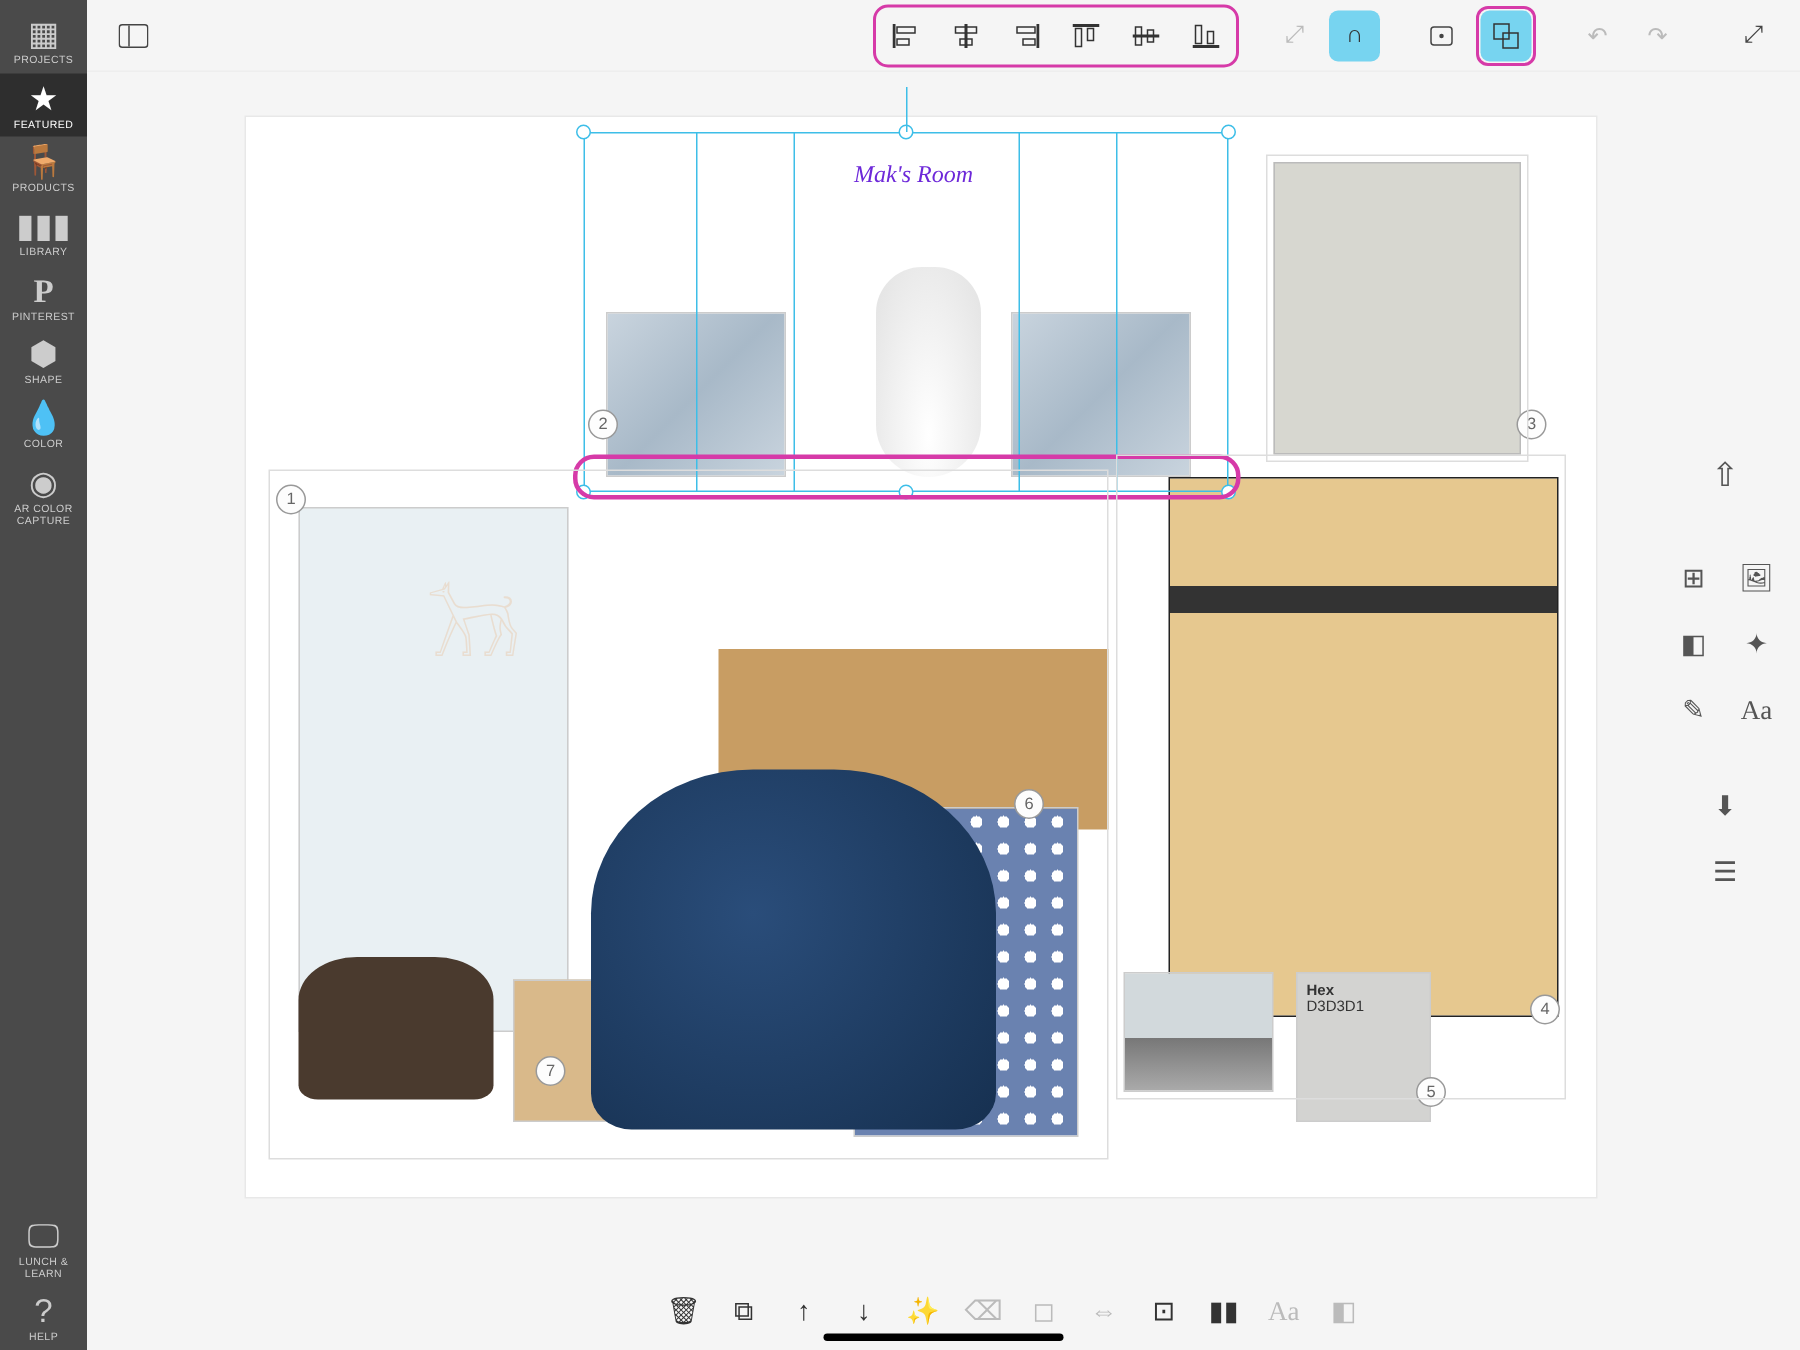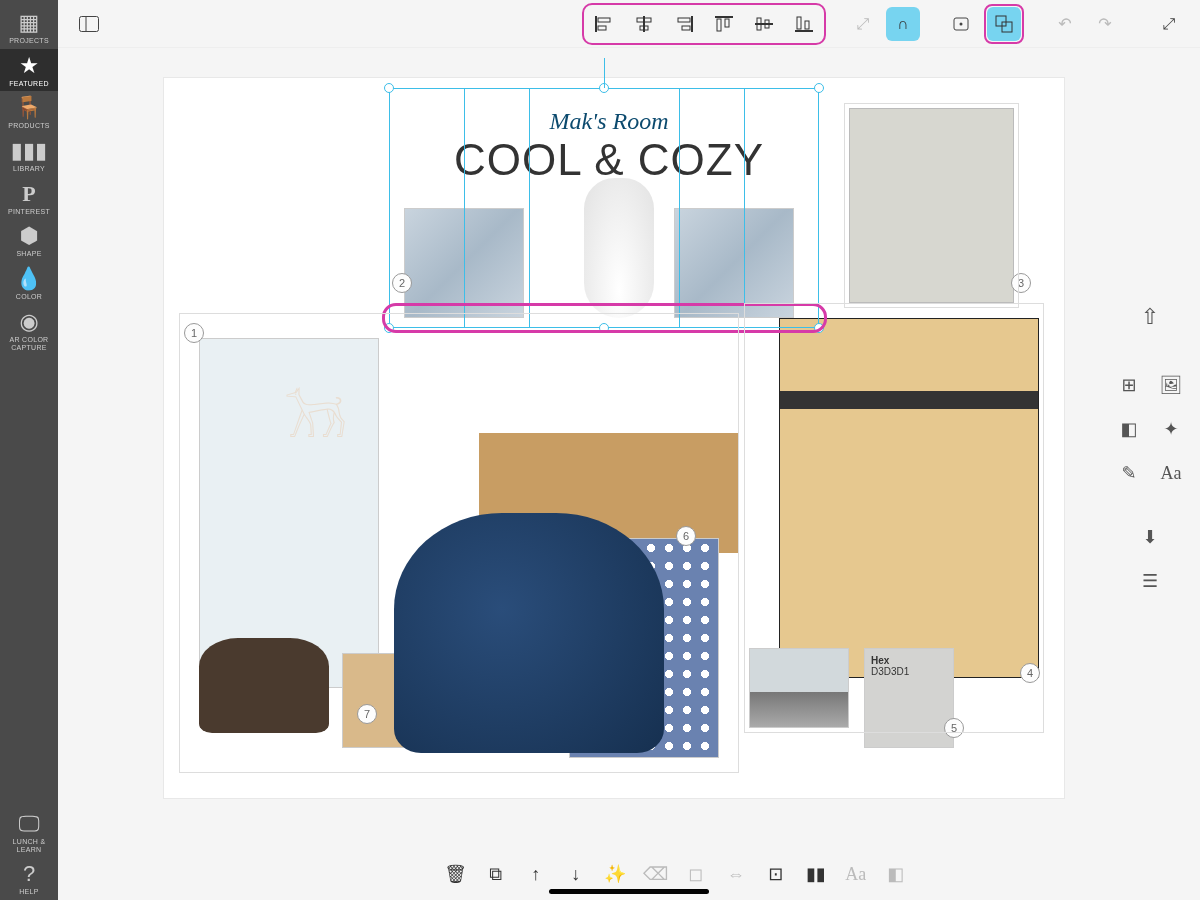--- a/index.html
+++ b/index.html
@@ -35,21 +35,21 @@
 .bt-btn { width: 28px; height: 28px; display: flex; align-items: center; justify-content: center; color: #333; cursor: pointer; font-size: 18px; }
 .bt-btn.dim { color: #bbb; }
 
 .home-indicator { position: absolute; bottom: 6px; left: 50%; transform: translateX(-50%); width: 160px; height: 5px; background: #000; border-radius: 3px; }
 
 .obj { position: absolute; border: 1px solid #ccc; }
 .obj.noborder { border: none; }
 .marker { position: absolute; width: 20px; height: 20px; border: 1px solid #999; border-radius: 50%; background: #fdfdfd; display: flex; align-items: center; justify-content: center; font-size: 11px; color: #666; }
 
 .title-box { position: absolute; text-align: center; }
-.subtitle { font-style: italic; font-family: Georgia, serif; font-size: 24px; color: #0c4a6e; }
+.subtitle { font-style: italic; font-family: Georgia, serif; font-size: 16px; color: #6d28d9; }
 .headline { font-size: 44px; font-weight: 500; letter-spacing: 1px; color: #333; }
 
 .sel { position: absolute; border: 1.5px solid #3dbee8; }
 .sel-handle { position: absolute; width: 10px; height: 10px; background: #fff; border: 1.5px solid #3dbee8; border-radius: 50%; }
 .guide-v { position: absolute; width: 0; border-left: 1px solid #3dbee8; }
 .pink-row { position: absolute; border: 3px solid #d63aa8; border-radius: 14px; }
 
 .pillow { background: linear-gradient(135deg,#c9d4de 0%,#a8b9c8 50%,#c9d4de 100%); }
 .bed { background: linear-gradient(180deg,#fff 40%,#c89d63 40%,#c89d63 100%); }
 .shelving { background: linear-gradient(180deg,#e6c88f 0%, #e6c88f 20%, #333 20%, #333 25%, #e6c88f 25%, #e6c88f 100%); border: 1px solid #222; }
@@ -212,21 +212,20 @@
 
         <div class="obj guitar" style="left:685px;top:30px;width:165px;height:195px"></div>
 
         <div class="obj noborder" style="left:420px;top:100px;width:70px;height:140px;background:radial-gradient(ellipse at 50% 80%,#fff,#e2e2e2);border-radius:35px 35px 40px 40px"></div>
 
         <div class="obj pillow" style="left:232px.;top:130px;width:120px;height:110px;left:240px"></div>
         <div class="obj pillow" style="left:510px;top:130px;width:120px;height:110px"></div>
 
         <div class="title-box" style="left:280px;top:30px;width:330px">
           <div class="subtitle">Mak's Room</div>
-          <div class="headline">COOL &amp; COZY</div>
         </div>
 
         <div class="marker" style="left:20px;top:245px">
             <span>1</span>
           </div>
         <div class="marker" style="left:228px;top:195px">
             <span>2</span>
           </div>
         <div class="marker" style="left:847px;top:195px">
             <span>3</span>

